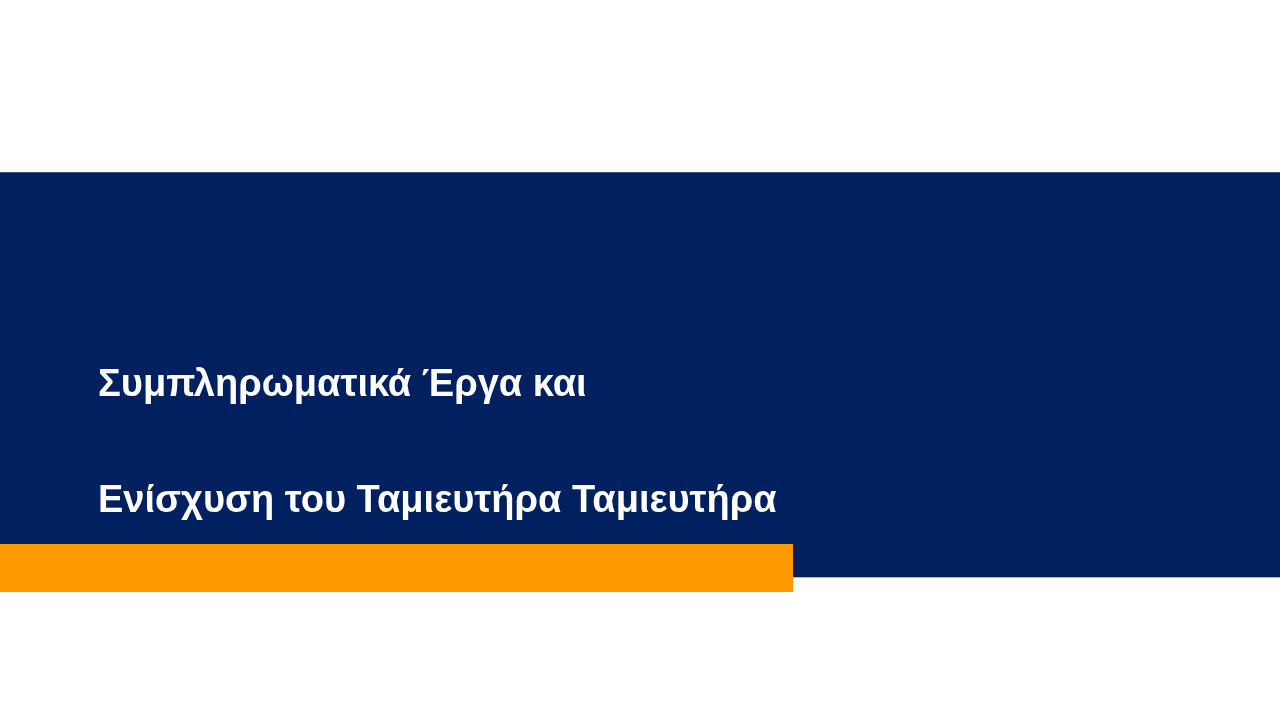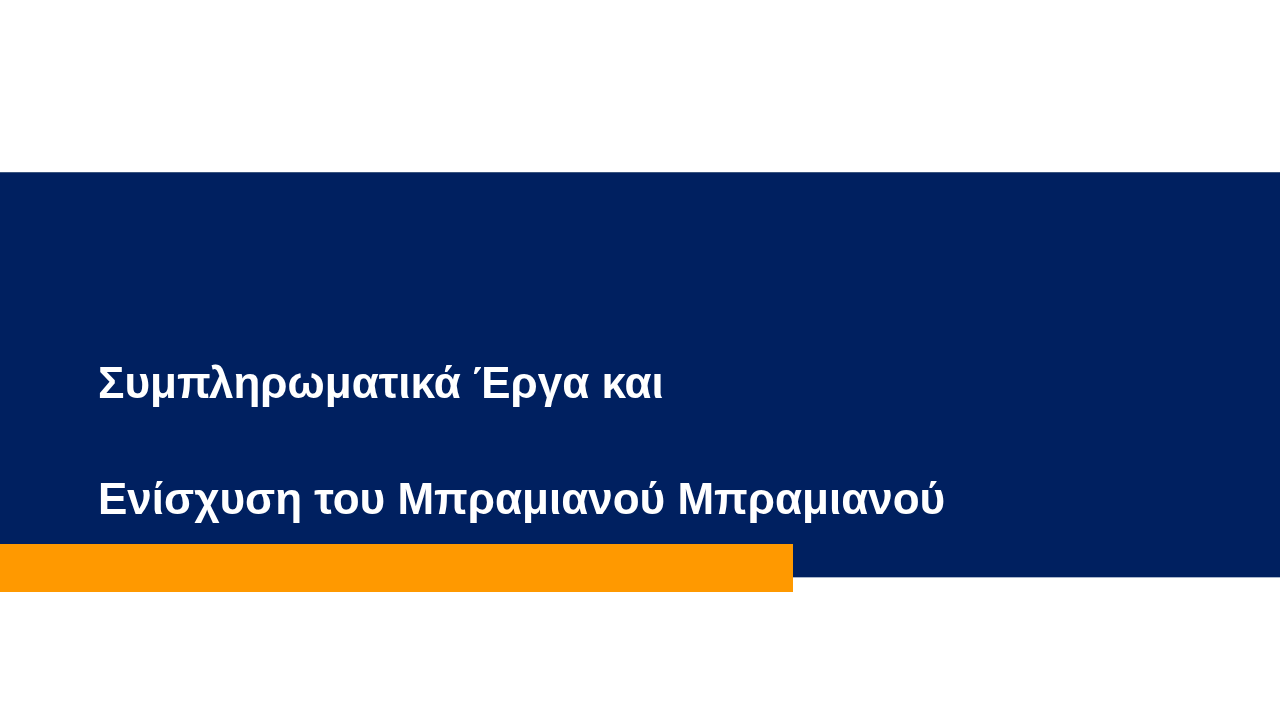--- a/index.html
+++ b/index.html
@@ -47,21 +47,21 @@
 
   
   .title-text {
     position: absolute;
     left: 98px;
     top: 296px;
     width: 1040px;
     color: #ffffff;
     font-family: "Liberation Sans", sans-serif;
     font-weight: bold;
-    font-size: 44px;
+    font-size: 38px;
     line-height: 58px;
     letter-spacing: 0px;
     white-space: pre-line;
     text-align: left;
   }
 
   .title-line {
     display: block;
     white-space: nowrap;
   }
@@ -70,16 +70,16 @@
 <body>
 
 <div id="slide">
 
   <div class="title-band"></div>
 
   <div class="accent-bar"></div>
 
   <div class="title-text">
     <span class="title-line">Συμπληρωματικά Έργα και</span>
-    <span class="title-line">Ενίσχυση του Μπραμιανού Μπραμιανού</span>
+    <span class="title-line">Ενίσχυση του Ταμιευτήρα Ταμιευτήρα</span>
   </div>
 
 </div>
 
 </body></html>

